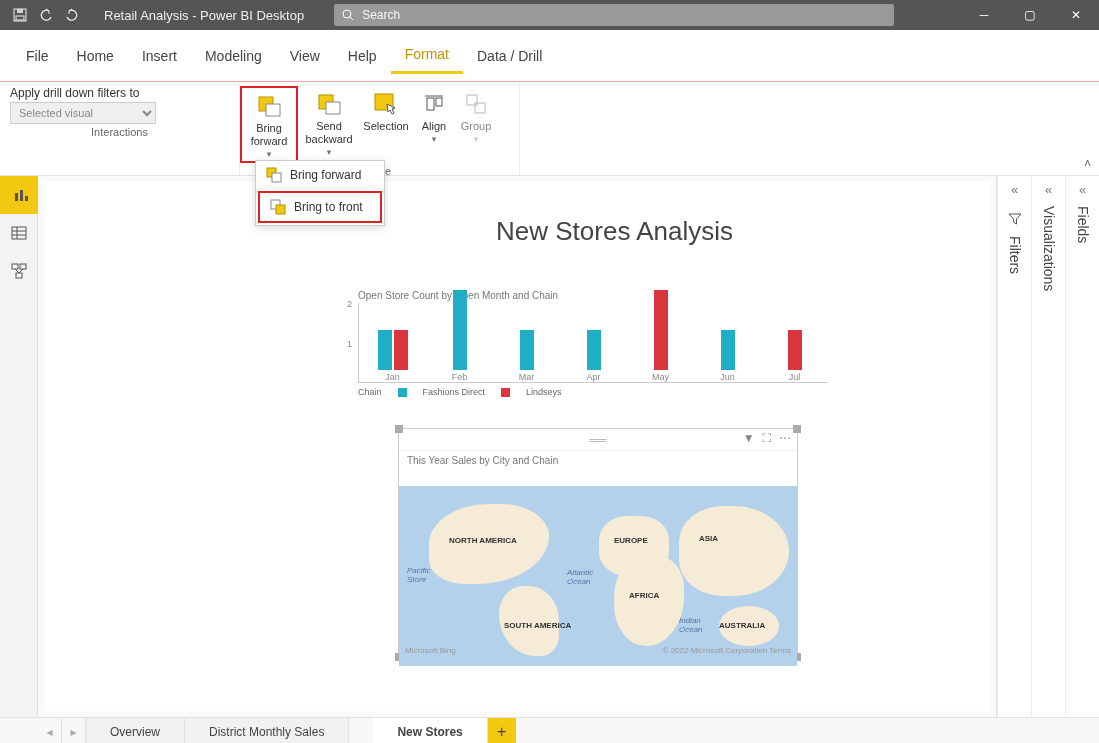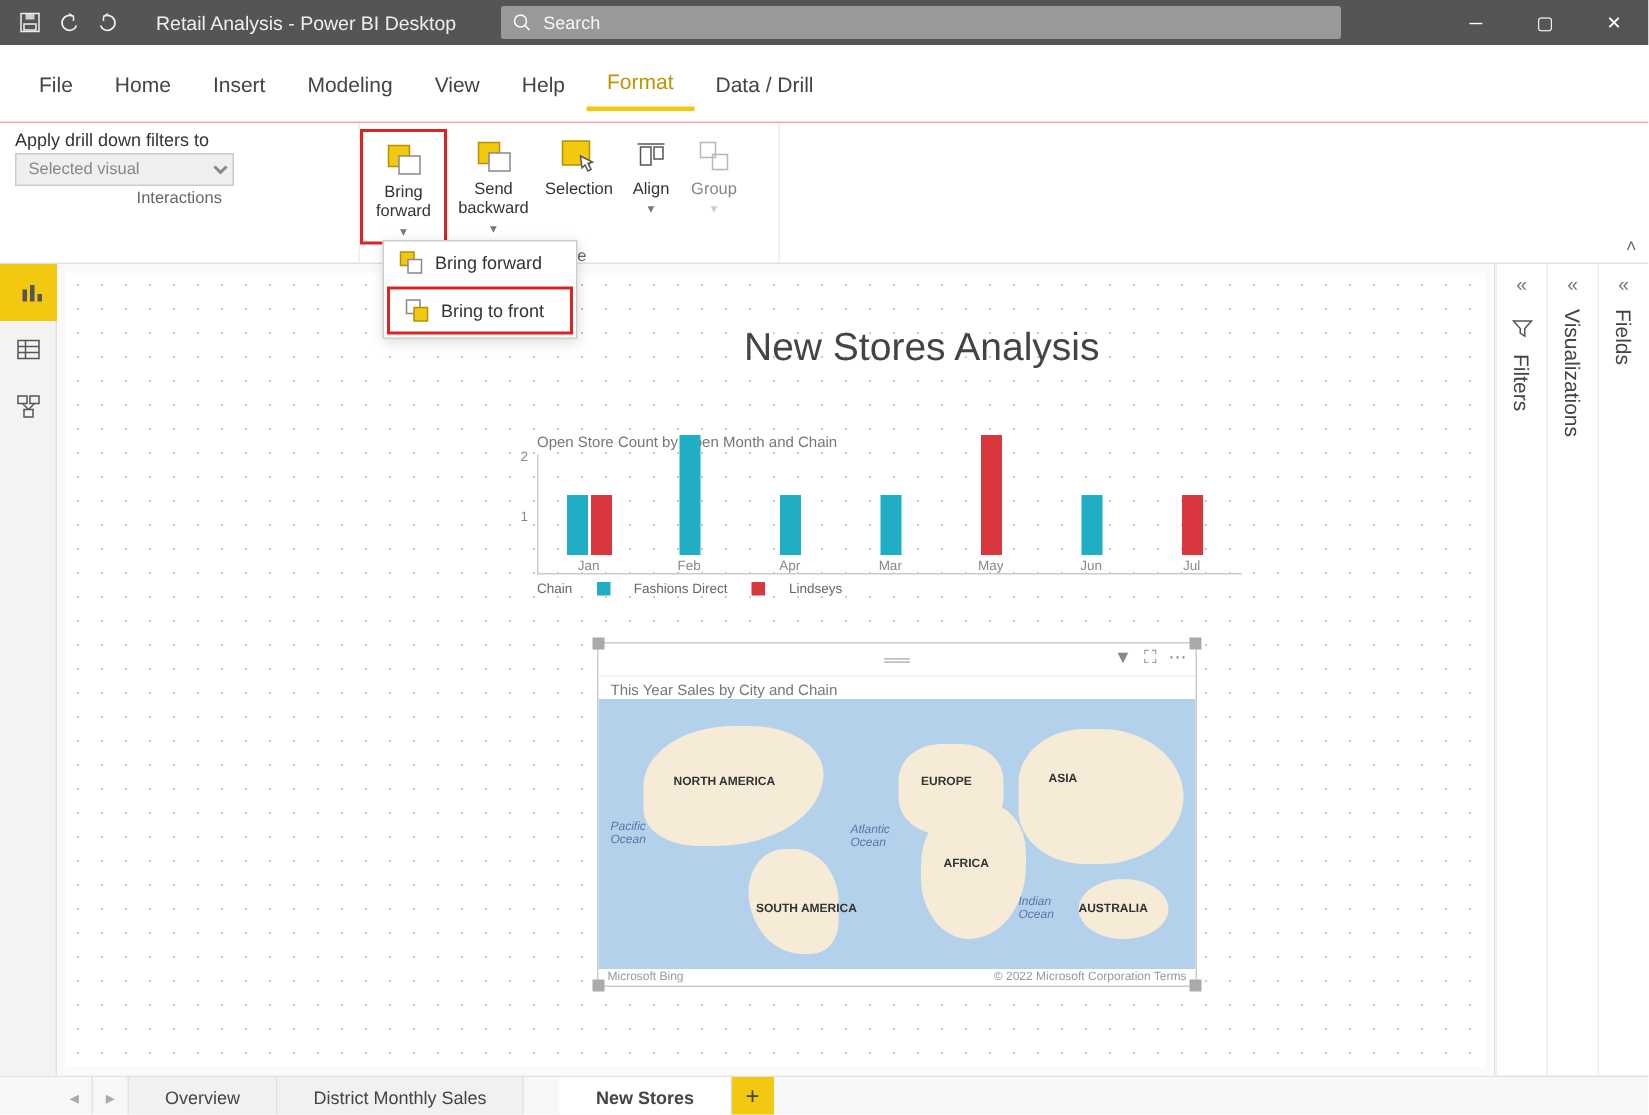--- a/index.html
+++ b/index.html
@@ -49,21 +49,21 @@
 .chart-vis .legend { display: flex; align-items: center; gap: 16px; font-size: 9px; color: #666; margin-top: 4px; }
 .chart-vis .legend .sw { width: 9px; height: 9px; display: inline-block; }
 .map-vis { position: absolute; left: 360px; top: 252px; width: 400px; height: 230px; border: 1px solid #ccc; background: #fff; }
 .map-vis .handle { position: absolute; width: 8px; height: 8px; background: #aaa; }
 .map-vis .hTL { left: -4px; top: -4px; } .map-vis .hTR { right: -4px; top: -4px; }
 .map-vis .hBL { left: -4px; bottom: -4px; } .map-vis .hBR { right: -4px; bottom: -4px; }
 .map-vis .hdr { height: 22px; border-bottom: 1px solid #eee; display: flex; align-items: center; justify-content: center; position: relative; }
 .map-vis .hdr .grab { color: #aaa; font-size: 12px; }
 .map-vis .hdr .tools { position: absolute; right: 6px; top: 2px; display: flex; gap: 8px; color: #888; font-size: 12px; }
 .map-vis .mtitle { font-size: 10px; color: #777; padding: 4px 8px 0 8px; }
-.map-vis .map { position: relative; width: 100%; height: 180px; background: #b4d1ec; overflow: hidden; }
+.map-vis .map { position: relative; width: 100%; height: 180px; background: #b4d1ec; overflow: hidden; margin-top: 20px; }
 .map-vis .map .land { position: absolute; background: #f6ebd6; border-radius: 40%; }
 .map-vis .map .ml { position: absolute; font-size: 8px; font-weight: bold; color: #333; }
 .map-vis .map .wl { position: absolute; font-size: 8px; font-style: italic; color: #5577aa; }
 .map-vis .footer { position: absolute; bottom: 2px; left: 6px; font-size: 8px; color: #999; }
 .map-vis .footerR { position: absolute; bottom: 2px; right: 6px; font-size: 8px; color: #999; }
 .rpanels { display: flex; }
 .rpanels .col { width: 34px; writing-mode: vertical-rl; text-orientation: mixed; display: flex; align-items: center; padding-top: 30px; font-size: 14px; color: #444; gap: 10px; border-left: 1px solid #eee; position: relative; }
 .rpanels .col .expicon { position: absolute; top: 6px; left: 50%; transform: translateX(-50%); writing-mode: horizontal-tb; font-size: 13px; color: #777; }
 .rpanels .col.filters .ficon { margin-top: 6px; writing-mode: horizontal-tb; }
 .tabs { height: 28px; border-top: 1px solid #e1e1e1; display: flex; align-items: stretch; background: #f7f7f7; padding-left: 38px; }
@@ -261,27 +261,27 @@
           <div class="mon">
             <div class="bars">
               <div class="bar1" style="height: 80px;"></div>
             </div>
             <div class="xl">Feb</div>
           </div>
           <div class="mon">
             <div class="bars">
               <div class="bar1" style="height: 40px;"></div>
             </div>
+            <div class="xl">Mar</div>
+          </div>
+          <div class="mon">
+            <div class="bars">
+              <div class="bar1" style="height: 40px;"></div>
+            </div>
             <div class="xl">Apr</div>
-          </div>
-          <div class="mon">
-            <div class="bars">
-              <div class="bar1" style="height: 40px;"></div>
-            </div>
-            <div class="xl">Mar</div>
           </div>
           <div class="mon">
             <div class="bars">
               <div class="bar2" style="height: 80px;"></div>
             </div>
             <div class="xl">May</div>
           </div>
           <div class="mon">
             <div class="bars">
               <div class="bar1" style="height: 40px;"></div>
@@ -325,21 +325,21 @@
         <div class="land" style="left:215px;top:70px;width:70px;height:90px;border-radius:50% 40% 60% 50%"></div>
         <div class="land" style="left:280px;top:20px;width:110px;height:90px;border-radius:40% 50% 50% 40%"></div>
         <div class="land" style="left:320px;top:120px;width:60px;height:40px;border-radius:50%"></div>
         <span class="ml" style="left:50px;top:50px">NORTH AMERICA</span>
         <span class="ml" style="left:105px;top:135px">SOUTH AMERICA</span>
         <span class="ml" style="left:215px;top:50px">EUROPE</span>
         <span class="ml" style="left:230px;top:105px">AFRICA</span>
         <span class="ml" style="left:300px;top:48px">ASIA</span>
         <span class="ml" style="left:320px;top:135px">AUSTRALIA</span>
         <span class="wl" style="left:8px;top:80px;white-space:pre-line">Pacific
-Ocean</span>
+Store</span>
         <span class="wl" style="left:168px;top:82px;white-space:pre-line">Atlantic
 Ocean</span>
         <span class="wl" style="left:280px;top:130px;white-space:pre-line">Indian
 Ocean</span>
       </div>
       <span class="footer">Microsoft Bing</span>
       <span class="footerR">© 2022 Microsoft Corporation  Terms</span>
     </div>
   </div>
 

